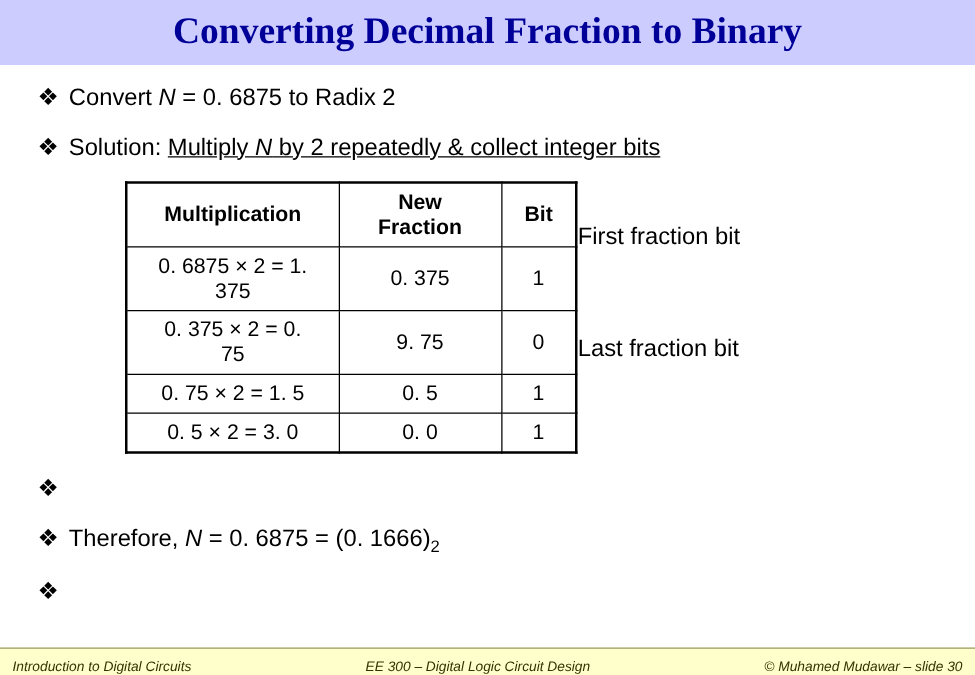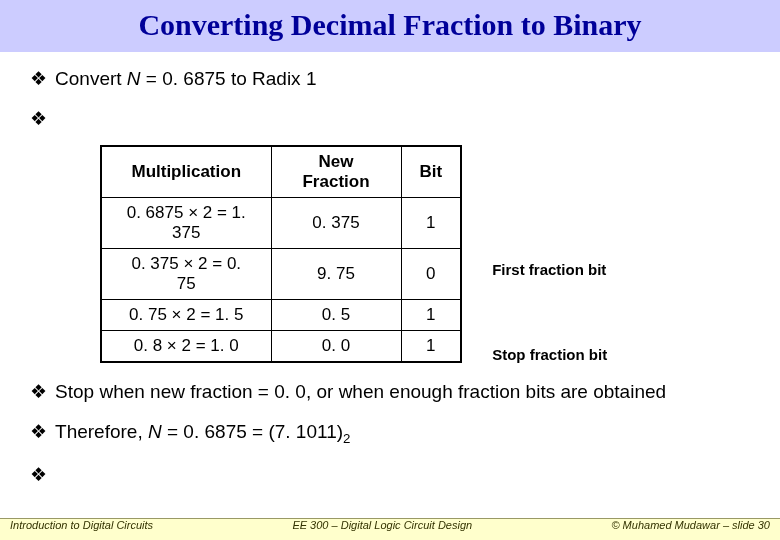--- a/index.html
+++ b/index.html
@@ -36,21 +36,21 @@
   .bullet {
     margin-right: 8px;
     flex-shrink: 0;
   }
   .italic { font-style: italic; }
   .uline { text-decoration: underline; }
   .sub { font-size: 0.7em; vertical-align: sub; }
   .sup { font-size: 0.7em; vertical-align: super; }
   .table-wrap {
     display: flex;
-    align-items: flex-end;
+    align-items: flex-start;
     margin: 6px 0 16px 70px;
   }
   table {
     border-collapse: collapse;
     border: 2px solid #000;
   }
   th, td {
     border: 1px solid #000;
     padding: 5px 18px;
     text-align: center;
@@ -58,62 +58,64 @@
     font-weight: normal;
   }
   th {
     font-weight: bold;
     font-size: 17px;
   }
   .th-mult { width: 170px; }
   .th-frac { width: 130px; }
   .th-bit { width: 50px; border-radius: 10px; }
   .annotations {
-    margin-left: 30px;
-    font-size: 15px;
-    font-weight: bold;
+    font-size: 19px;
+    font-weight: normal;
     color: #000;
   }
   .anno1 { margin-top: 34px; }
   .anno2 { margin-top: 68px; }
   .footer {
     position: absolute;
     bottom: 0;
     left: 0;
     right: 0;
     height: 22px;
     background: #ffffcc;
     border-top: 1px solid #999966;
     display: flex;
     justify-content: space-between;
-    align-items: flex-start;
+    align-items: flex-end;
     padding: 0 10px;
     font-size: 11px;
     font-style: italic;
     color: #333300;
   }
 </style>
 </head>
 <body>
 
 <div class="title-bar">
   <h1>Converting Decimal Fraction to Binary</h1>
 </div>
 
 <div class="content">
 
   <div class="bullet-line">
     <span class="bullet">❖</span>
     <span>
-      <span>Convert </span><span class="italic">N</span><span> = 0. 6875 to Radix 1</span>
+      <span>Convert </span><span class="italic">N</span><span> = 0. 6875 to Radix 2</span>
     </span>
   </div>
 
   <div class="bullet-line">
     <span class="bullet">❖</span>
+    <span>
+      <span>Solution: </span><span class="uline"><span>Multiply </span><span class="italic">N</span><span> by 2 repeatedly &amp; collect integer bits</span></span>
+    </span>
   </div>
 
   <div class="table-wrap">
     <table>
       <tbody>
           <tr>
         <th class="th-mult">Multiplication</th>
         <th class="th-frac">New Fraction</th>
         <th class="th-bit">Bit</th>
       </tr>
@@ -126,41 +128,40 @@
         <td>0. 375 × 2 = 0. 75</td>
         <td>9. 75</td>
         <td>0</td>
       </tr>
       <tr>
         <td>0. 75 × 2 = 1. 5</td>
         <td>0. 5</td>
         <td>1</td>
       </tr>
       <tr>
-        <td>0. 8 × 2 = 1. 0</td>
+        <td>0. 5 × 2 = 3. 0</td>
         <td>0. 0</td>
         <td>1</td>
       </tr>
     </tbody>
       </table>
     <div class="annotations">
       <div class="anno1">First fraction bit</div>
-      <div class="anno2">Stop fraction bit</div>
+      <div class="anno2">Last fraction bit</div>
     </div>
   </div>
 
   <div class="bullet-line">
     <span class="bullet">❖</span>
-    <span>Stop when new fraction = 0. 0, or when enough fraction bits are obtained</span>
   </div>
 
   <div class="bullet-line">
     <span class="bullet">❖</span>
     <span>
-      <span>Therefore, </span><span class="italic">N</span><span> = 0. 6875 = (7. 1011)</span><span class="sub">2</span>
+      <span>Therefore, </span><span class="italic">N</span><span> = 0. 6875 = (0. 1666)</span><span class="sub">2</span>
     </span>
   </div>
 
   <div class="bullet-line">
     <span class="bullet">❖</span>
   </div>
 
 </div>
 
 <div class="footer">

